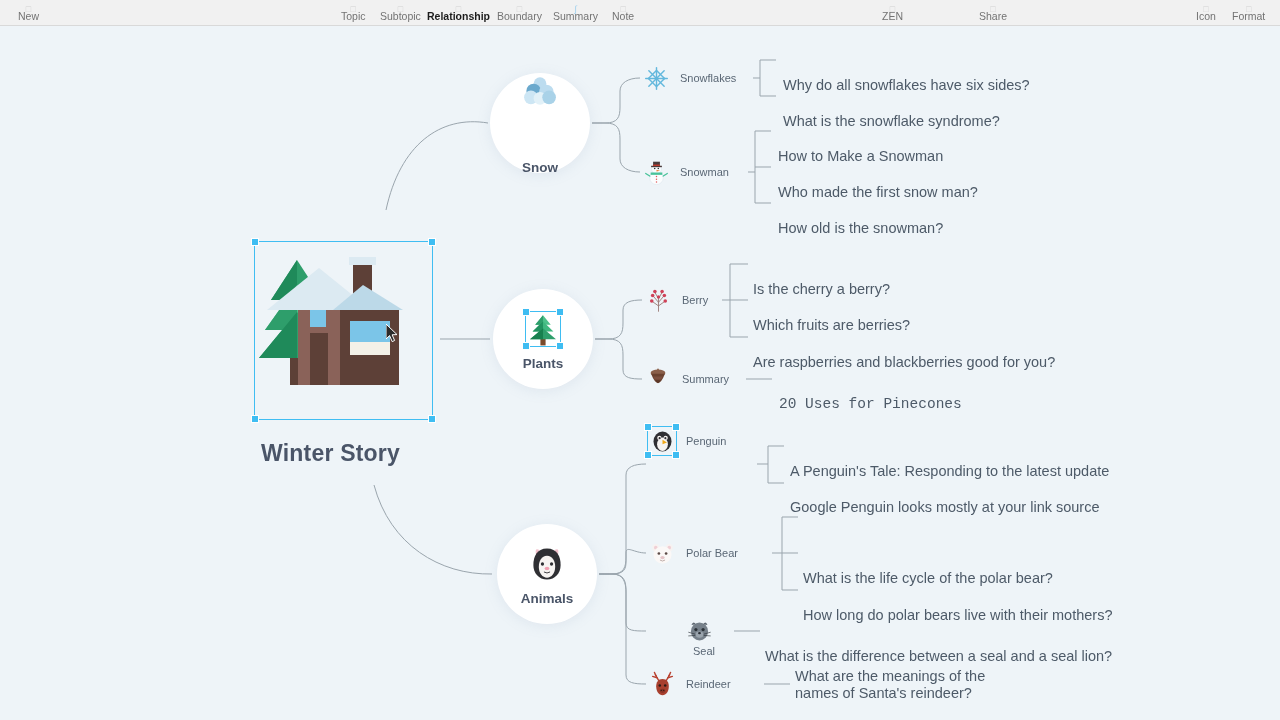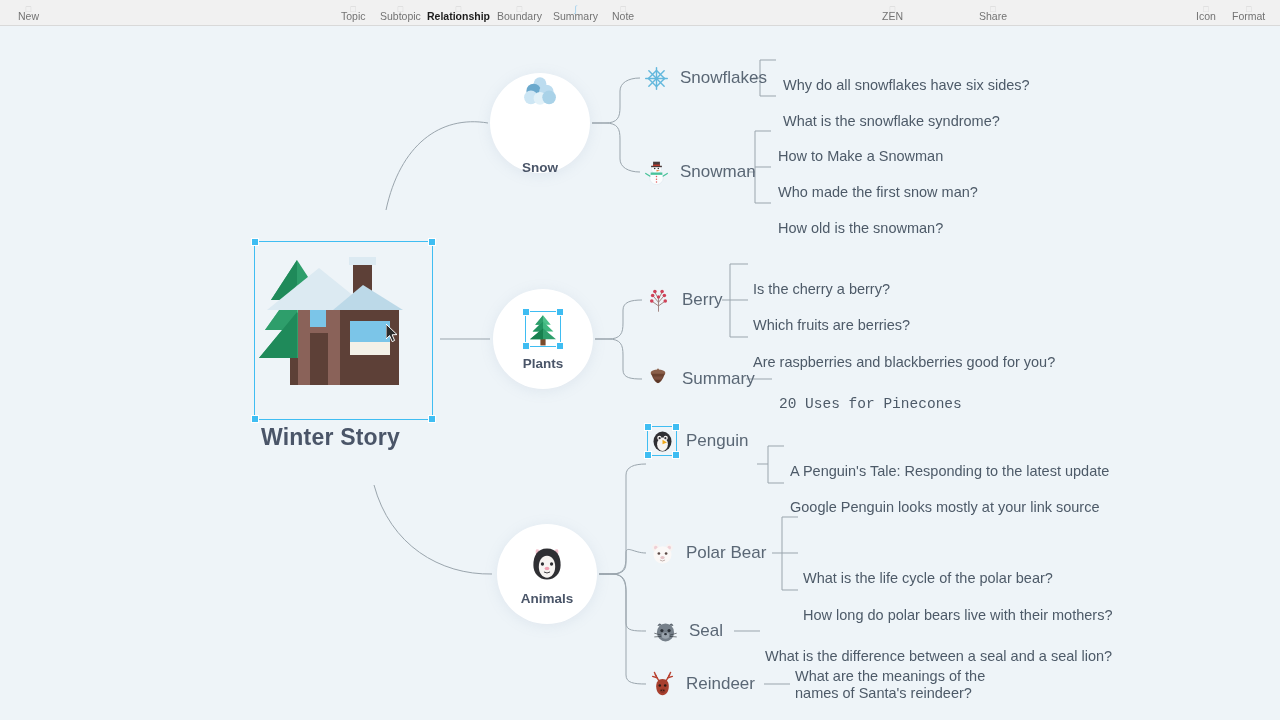--- a/index.html
+++ b/index.html
@@ -66,21 +66,21 @@
   .handle.tl { left: -4px; top: -4px; }
   .handle.tr { right: -4px; top: -4px; }
   .handle.bl { left: -4px; bottom: -4px; }
   .handle.br { right: -4px; bottom: -4px; }
 
   #root-title {
     text-align: center;
     font-size: 23px;
     font-weight: bold;
     color: #4a5568;
-    margin-top: 14px;
+    margin-top: 30px;
     letter-spacing: .2px;
   }
 
   
   .branch-node {
     position: absolute;
     width: 100px; height: 100px;
     border-radius: 50%;
     background: #ffffff;
     box-shadow: 0 2px 14px rgba(120,150,175,.13);
@@ -115,21 +115,21 @@
     height: 32px;
   }
   .sub-icon {
     position: relative;
     width: 30px; height: 30px;
     display: flex; align-items: center; justify-content: center;
     flex: 0 0 30px;
   }
   .sub-icon svg { display: block; }
   .sub-label {
-    font-size: 17px;
+    font-size: 11px;
     color: #5a6775;
     margin-left: 9px;
     white-space: nowrap;
   }
 
   
   .leaf {
     position: absolute;
     font-size: 14.5px;
     color: #4d5a68;
@@ -473,21 +473,21 @@
           <circle cx="19" cy="15" r="1.5" fill="#5b4a46"></circle>
           <ellipse cx="15" cy="19.5" rx="2.4" ry="1.8" fill="#e4c4c8"></ellipse>
           <path d="M12.5 22.5 Q15 24.5 17.5 22.5" stroke="#b9a6a2" stroke-width="1" fill="none" stroke-linecap="round"></path>
         </svg>
       </span>
       <span class="sub-label">Polar Bear</span>
     </div>
     <div class="leaf" style="left:803px; top:545px;">What is the life cycle of the polar bear?</div>
     <div class="leaf" style="left:803px; top:582px;">How long do polar bears live with their mothers?</div>
 
-    <div class="sub" style="left:650px; top:590px;">
+    <div class="sub" style="left:684px; top:590px;flex-direction:column;">
       <span class="sub-icon">
         <svg viewBox="0 0 30 30" width="27" height="27">
           <ellipse cx="15" cy="16" rx="9.5" ry="10" fill="#76808a"></ellipse>
           <path d="M6 9 Q8 4 11 8 Z" fill="#5d6670"></path>
           <path d="M24 9 Q22 4 19 8 Z" fill="#5d6670"></path>
           <circle cx="11" cy="14" r="1.8" fill="#2b3138"></circle>
           <circle cx="19" cy="14" r="1.8" fill="#2b3138"></circle>
           <ellipse cx="15" cy="19.5" rx="4.5" ry="3.5" fill="#9aa4ad"></ellipse>
           <ellipse cx="15" cy="18" rx="1.6" ry="1.2" fill="#2b3138"></ellipse>
           <g stroke="#2b3138" stroke-width=".7" stroke-linecap="round">

